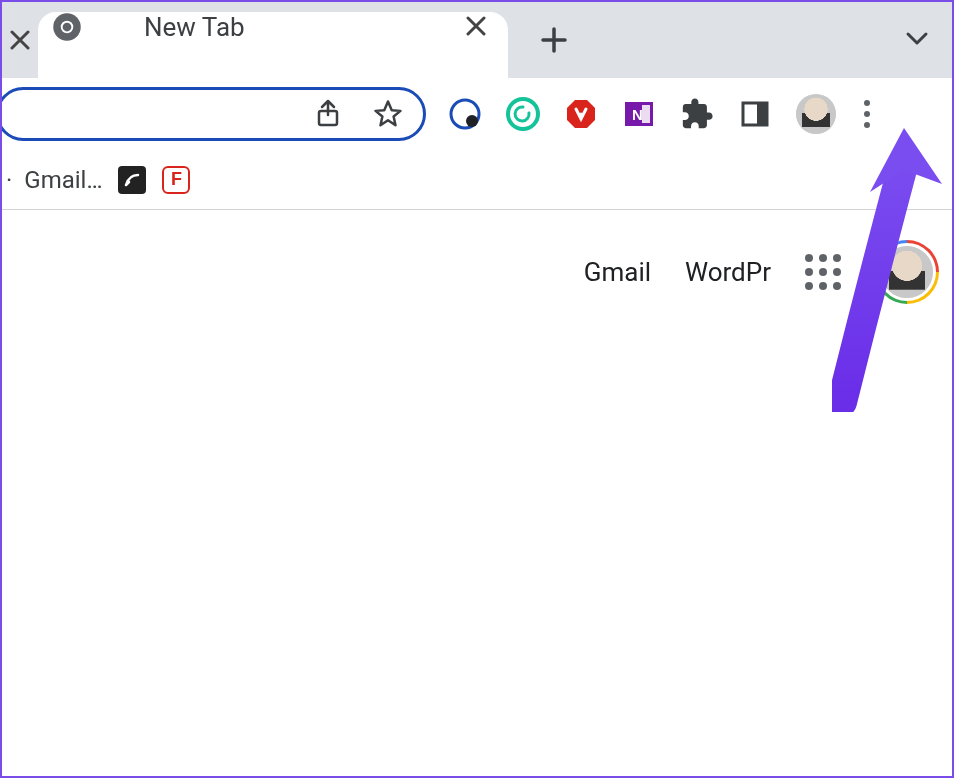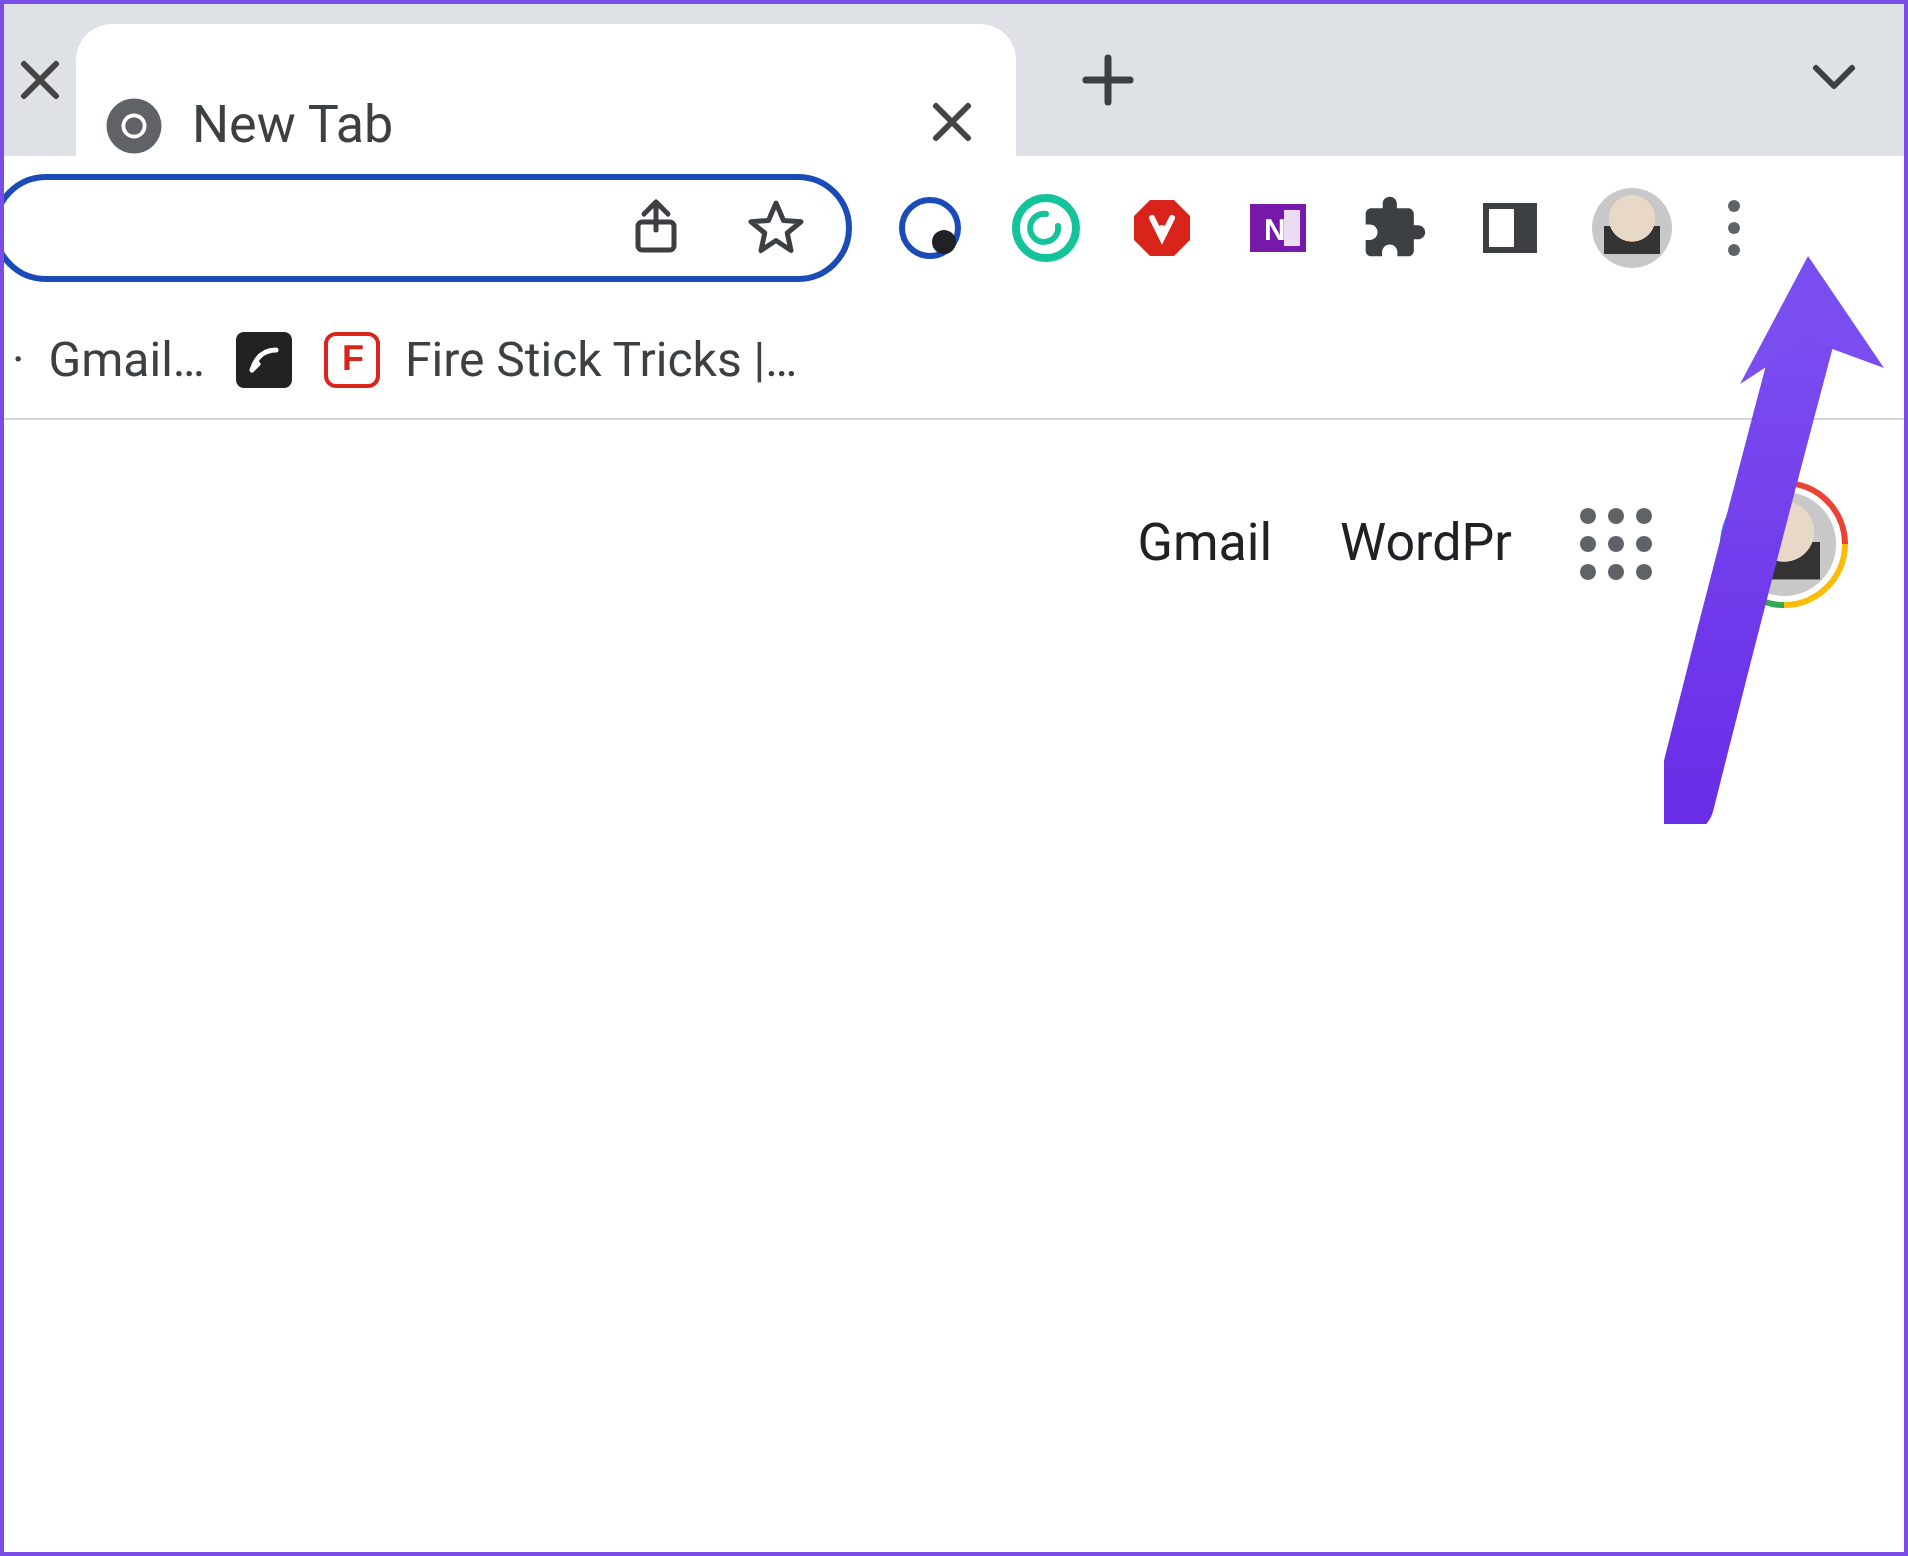--- a/index.html
+++ b/index.html
@@ -30,24 +30,25 @@
     color: #444;
     cursor: pointer;
   }
   .tab {
     background: #fff;
     height: 66px;
     margin-top: 10px;
     border-top-left-radius: 18px;
     border-top-right-radius: 18px;
     display: flex;
-    align-items: flex-end;
+    align-items: flex-start;
     padding: 0 18px 0 14px;
     width: 470px;
     position: relative;
+    gap: 48px;
   }
   .tab .chrome-logo {
     width: 30px; height: 30px;
     margin-right: 14px;
   }
   .tab-title {
     font-size: 26px;
     color: #3c4043;
     flex: 1;
   }
@@ -148,21 +149,21 @@
     display: flex;
     align-items: center;
     justify-content: center;
     border-radius: 4px;
   }
   
   .ntp-header {
     display: flex;
     align-items: center;
     justify-content: flex-end;
-    padding: 30px 28px 0 0;
+    padding: 30px 13px 0 0;
     gap: 34px;
     font-size: 26px;
     color: #202124;
   }
   .ntp-link { cursor: pointer; }
   .apps-grid {
     display: grid;
     grid-template-columns: repeat(3, 8px);
     grid-template-rows: repeat(3, 8px);
     gap: 6px;
@@ -308,21 +309,20 @@
     <span class="bm-favicon" style="background:#222;">
       <svg width="18" height="18" viewBox="0 0 18 18">
           <path d="M3 14 Q6 4 15 4 M3 14 L6 11" stroke="#fff" stroke-width="2.5" fill="none" stroke-linecap="round"></path>
         </svg>
     </span>
   </div>
   <div class="bm-item">
     <span class="bm-favicon" style="border:2.5px solid #d9241c; border-radius:6px;">
       <span style="color:#d9241c; font-weight:bold; font-size:18px; font-family:Arial">F</span>
     </span>
-    <span>Fire Stick Tricks |…</span>
   </div>
 </div>
 
 <div class="ntp-header">
   <span class="ntp-link">Gmail</span>
   <span class="ntp-link">WordPr</span>
   <div class="apps-grid">
     <span></span>
       <span></span>
       <span></span>

